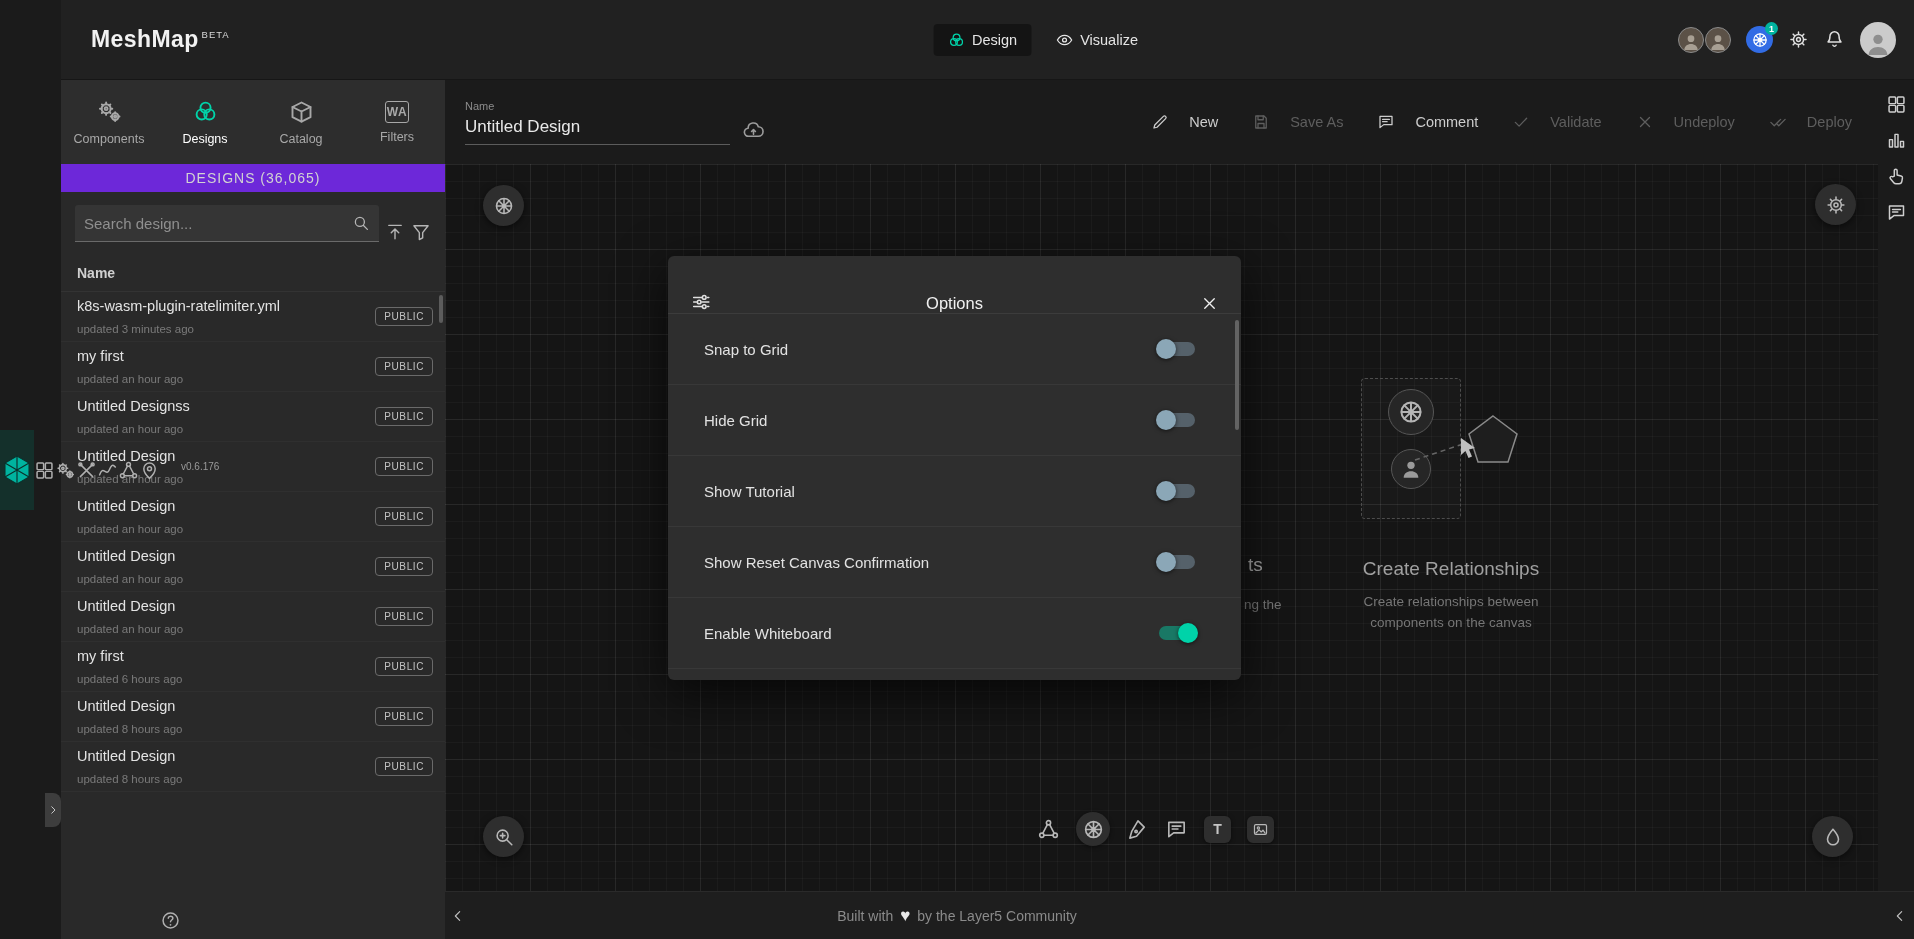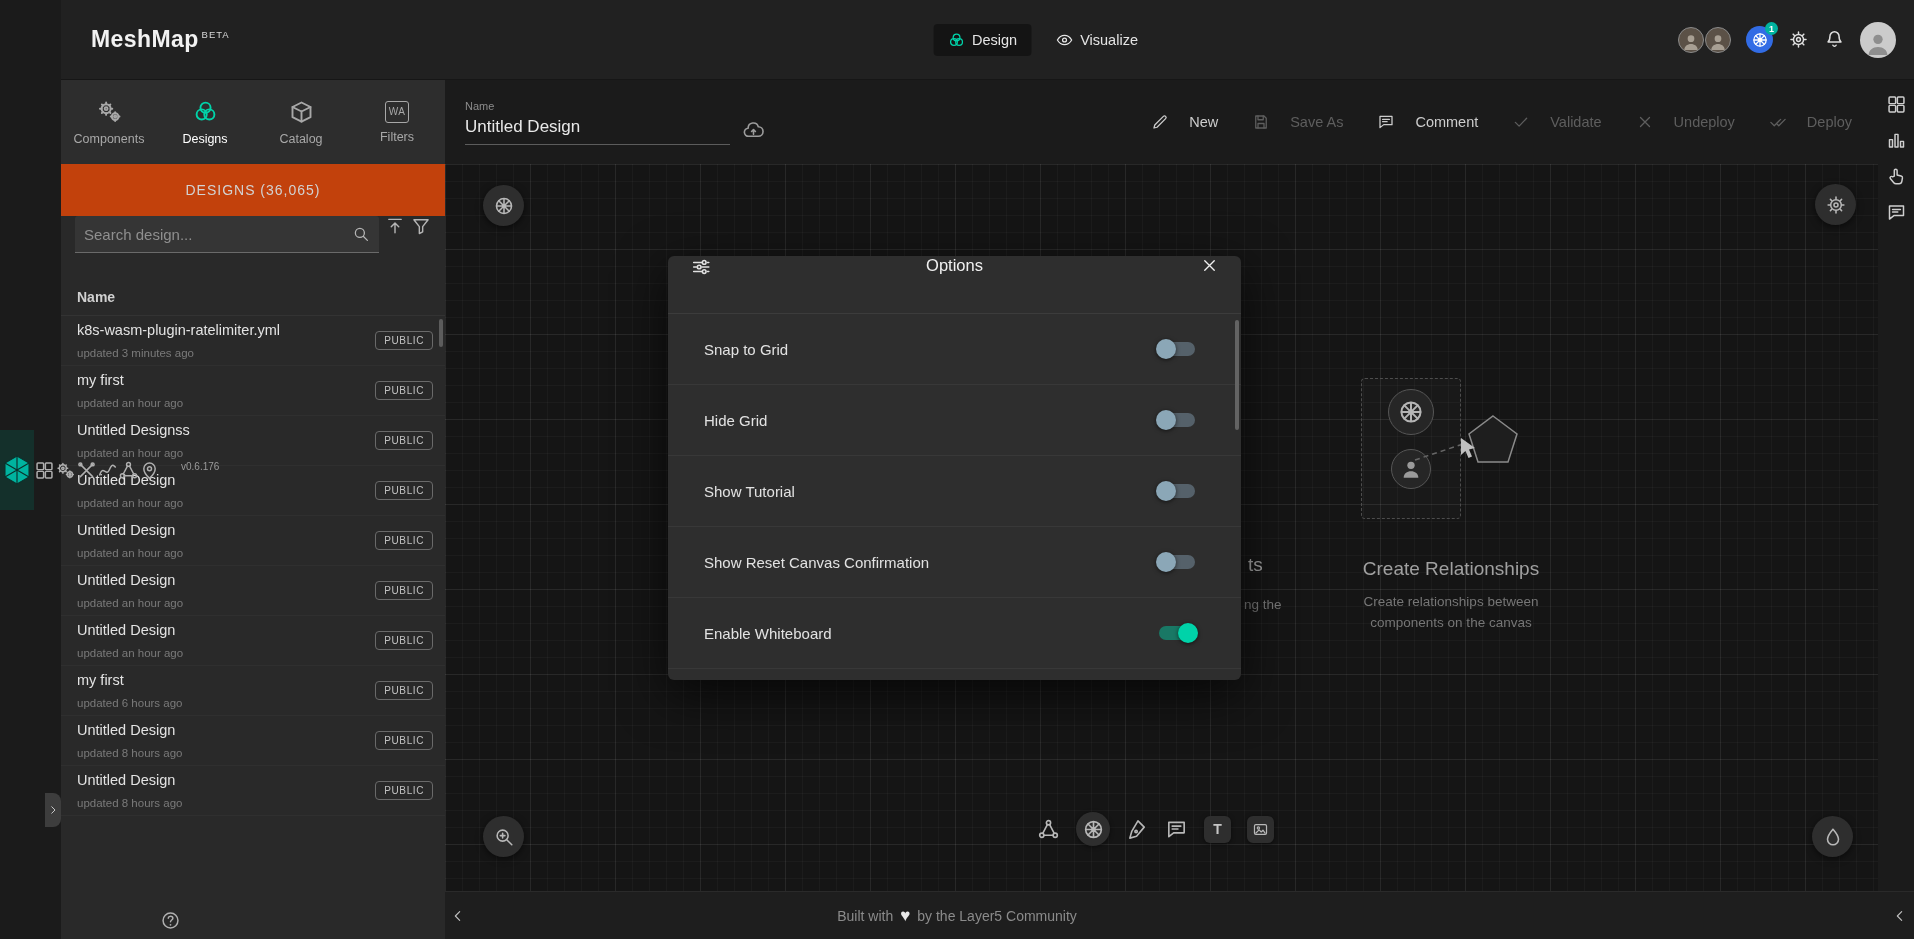--- a/index.html
+++ b/index.html
@@ -49,24 +49,24 @@
 
   
   .sidebar{position:absolute;left:61px;top:80px;width:384px;bottom:0;background:#292929;display:flex;flex-direction:column;z-index:6}
   .side-tabs{height:84px;display:flex;background:#2d2d2d}
   .side-tab{flex:1;display:flex;flex-direction:column;align-items:center;justify-content:center;gap:7px;
     color:#a8a8a8;font-size:12.5px;cursor:pointer}
   .side-tab svg{width:27px;height:27px}
   .side-tab.active{color:#fff}
   .side-tab.active svg{color:#00D3A9}
   .wa-badge{width:24px;height:22px;border:1.5px solid #a8a8a8;border-radius:3px;display:flex;
-    align-items:center;justify-content:center;font-size:10px;font-weight:normal;letter-spacing:.5px}
-  .section-title{height:52px;background:#c2410c;display:flex;align-items:center;justify-content:center;
+    align-items:center;justify-content:center;font-size:12px;font-weight:bold;letter-spacing:.5px}
+  .section-title{height:28px;background:#6d28d9;display:flex;align-items:center;justify-content:center;
     color:#d2d2d2;font-size:14px;letter-spacing:1px}
-  .search-row{height:62px;display:flex;align-items:flex-start;padding:0 14px;gap:6px}
+  .search-row{height:62px;display:flex;align-items:flex-end;padding:12px 14px;gap:6px}
   .search-box{flex:1;display:flex;align-items:center;height:37px;background:rgba(255,255,255,.06);
     border-bottom:1px solid #6a6a6a;border-radius:3px 3px 0 0;padding:0 9px}
   .search-box input{flex:1;background:transparent;border:none;outline:none;color:#ddd;font-size:15px}
   .search-box input::placeholder{color:#8f8f8f}
   .search-box svg{width:18px;height:18px;color:#b5b5b5}
   .mini-btn{color:#b5b5b5;cursor:pointer;display:flex}
   .mini-btn svg{width:20px;height:20px}
   .list-header{height:38px;display:flex;align-items:center;padding:0 16px;color:#d0d0d0;
     font-size:14px;font-weight:bold;border-bottom:1px solid #333}
   .design-list{flex:1;overflow:hidden;position:relative}
@@ -152,21 +152,21 @@
 
   
   .dock{position:absolute;right:0;top:80px;width:36px;bottom:48px;background:#1b1b1b;
     display:flex;flex-direction:column;align-items:center;padding-top:14px;gap:15px;z-index:6}
   .dock-btn{color:#cfcfcf;cursor:pointer;display:flex}
   .dock-btn svg{width:21px;height:21px}
 
   
   .modal{position:absolute;left:668px;top:256px;width:573px;height:424px;background:#2e2e2e;
     border-radius:6px;box-shadow:0 14px 50px rgba(0,0,0,.7);z-index:50;overflow:hidden}
-  .modal-header{height:58px;display:flex;align-items:flex-start;padding:0 22px;position:relative;
+  .modal-header{height:58px;display:flex;align-items:flex-end;padding:0 22px;position:relative;
     border-bottom:1px solid #3c3c3c}
   .modal-title{position:absolute;left:0;right:0;text-align:center;font-size:16.5px;color:#f0f0f0}
   .tune{color:#e0e0e0;display:flex;z-index:1}
   .tune svg{width:22px;height:22px}
   .modal-close{margin-left:auto;color:#f0f0f0;cursor:pointer;display:flex;z-index:1}
   .modal-close svg{width:19px;height:19px}
   .option-row{height:71px;display:flex;align-items:center;justify-content:space-between;
     padding:0 46px 0 36px;border-bottom:1px solid #383838}
   .option-row:last-child{border-bottom:none}
   .option-label{font-size:15px;color:#e2e2e2}

